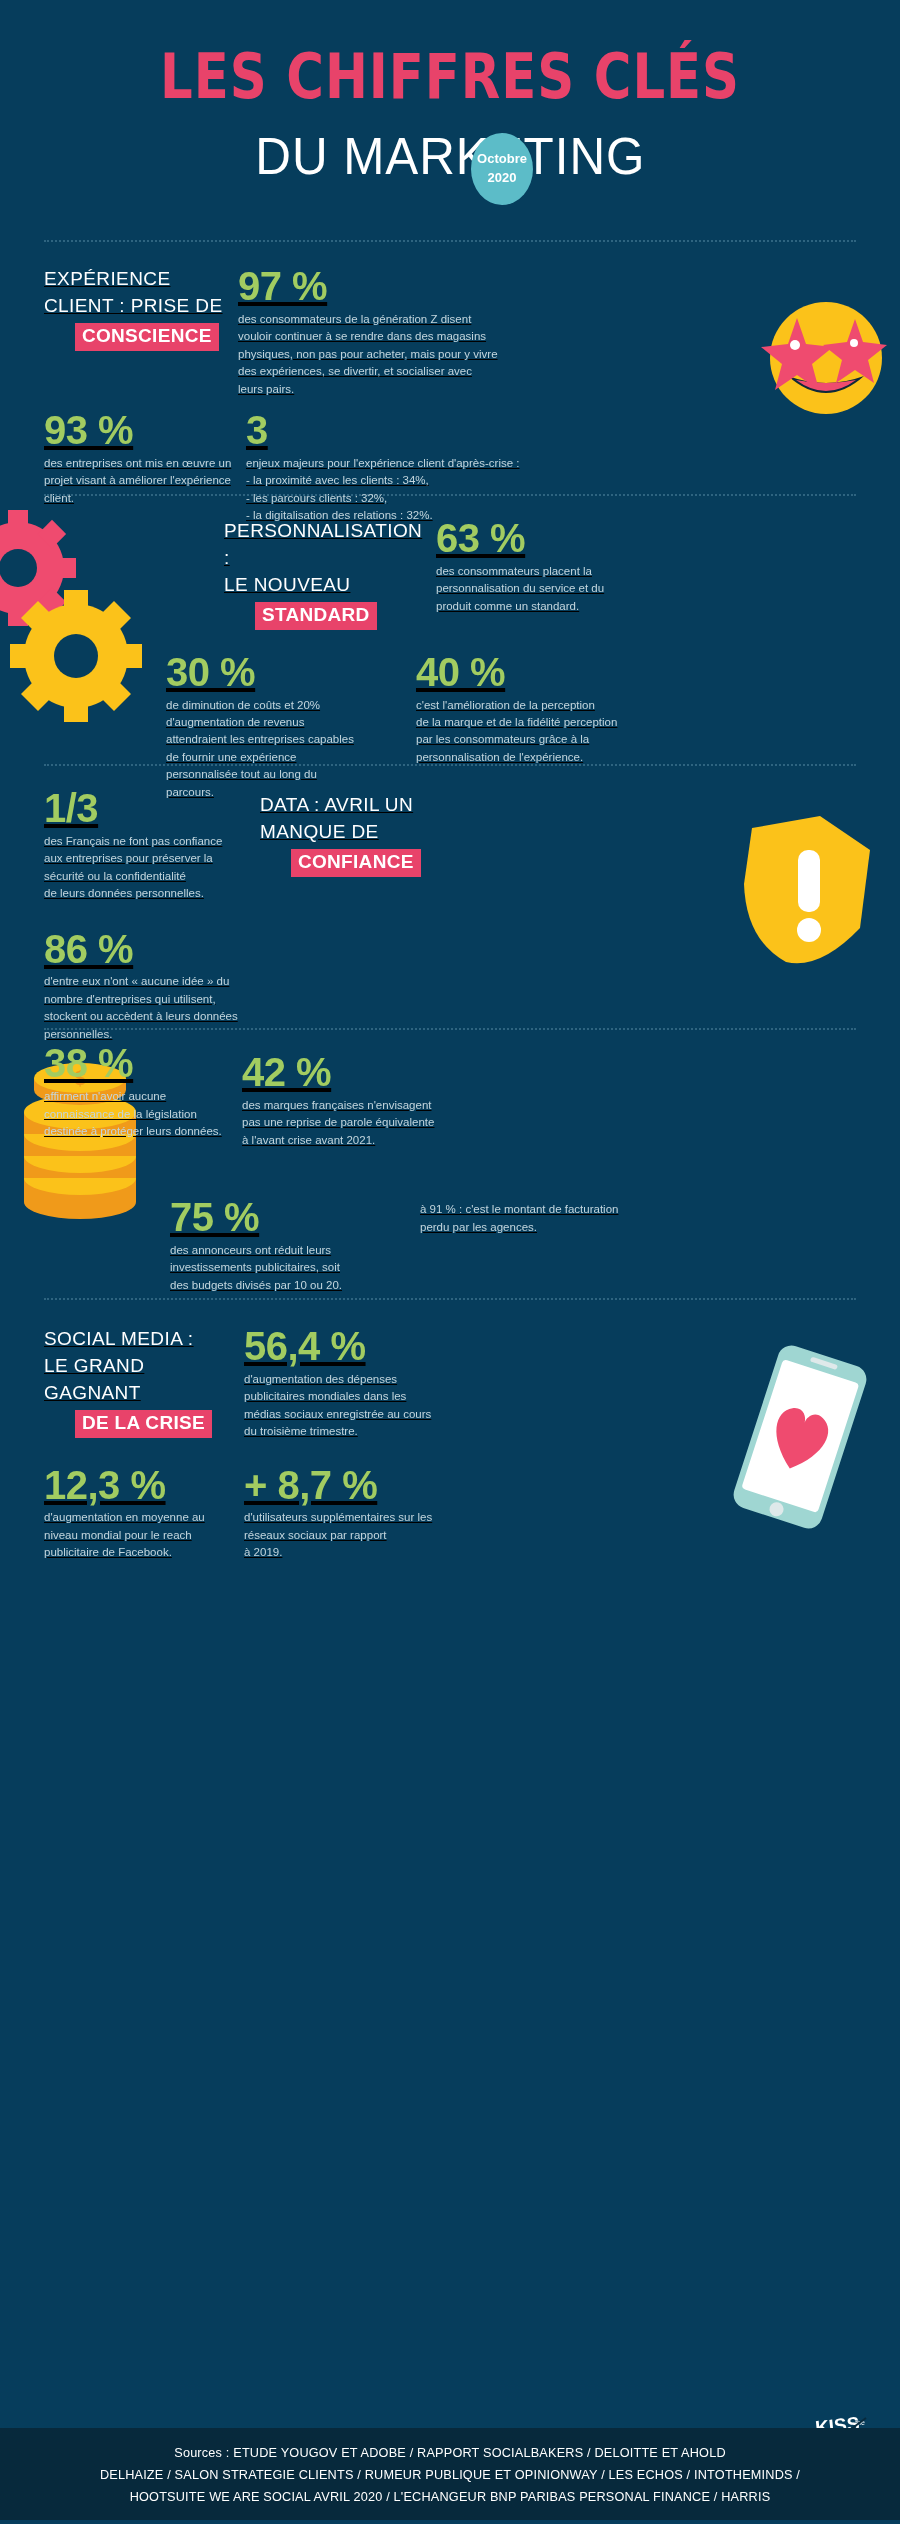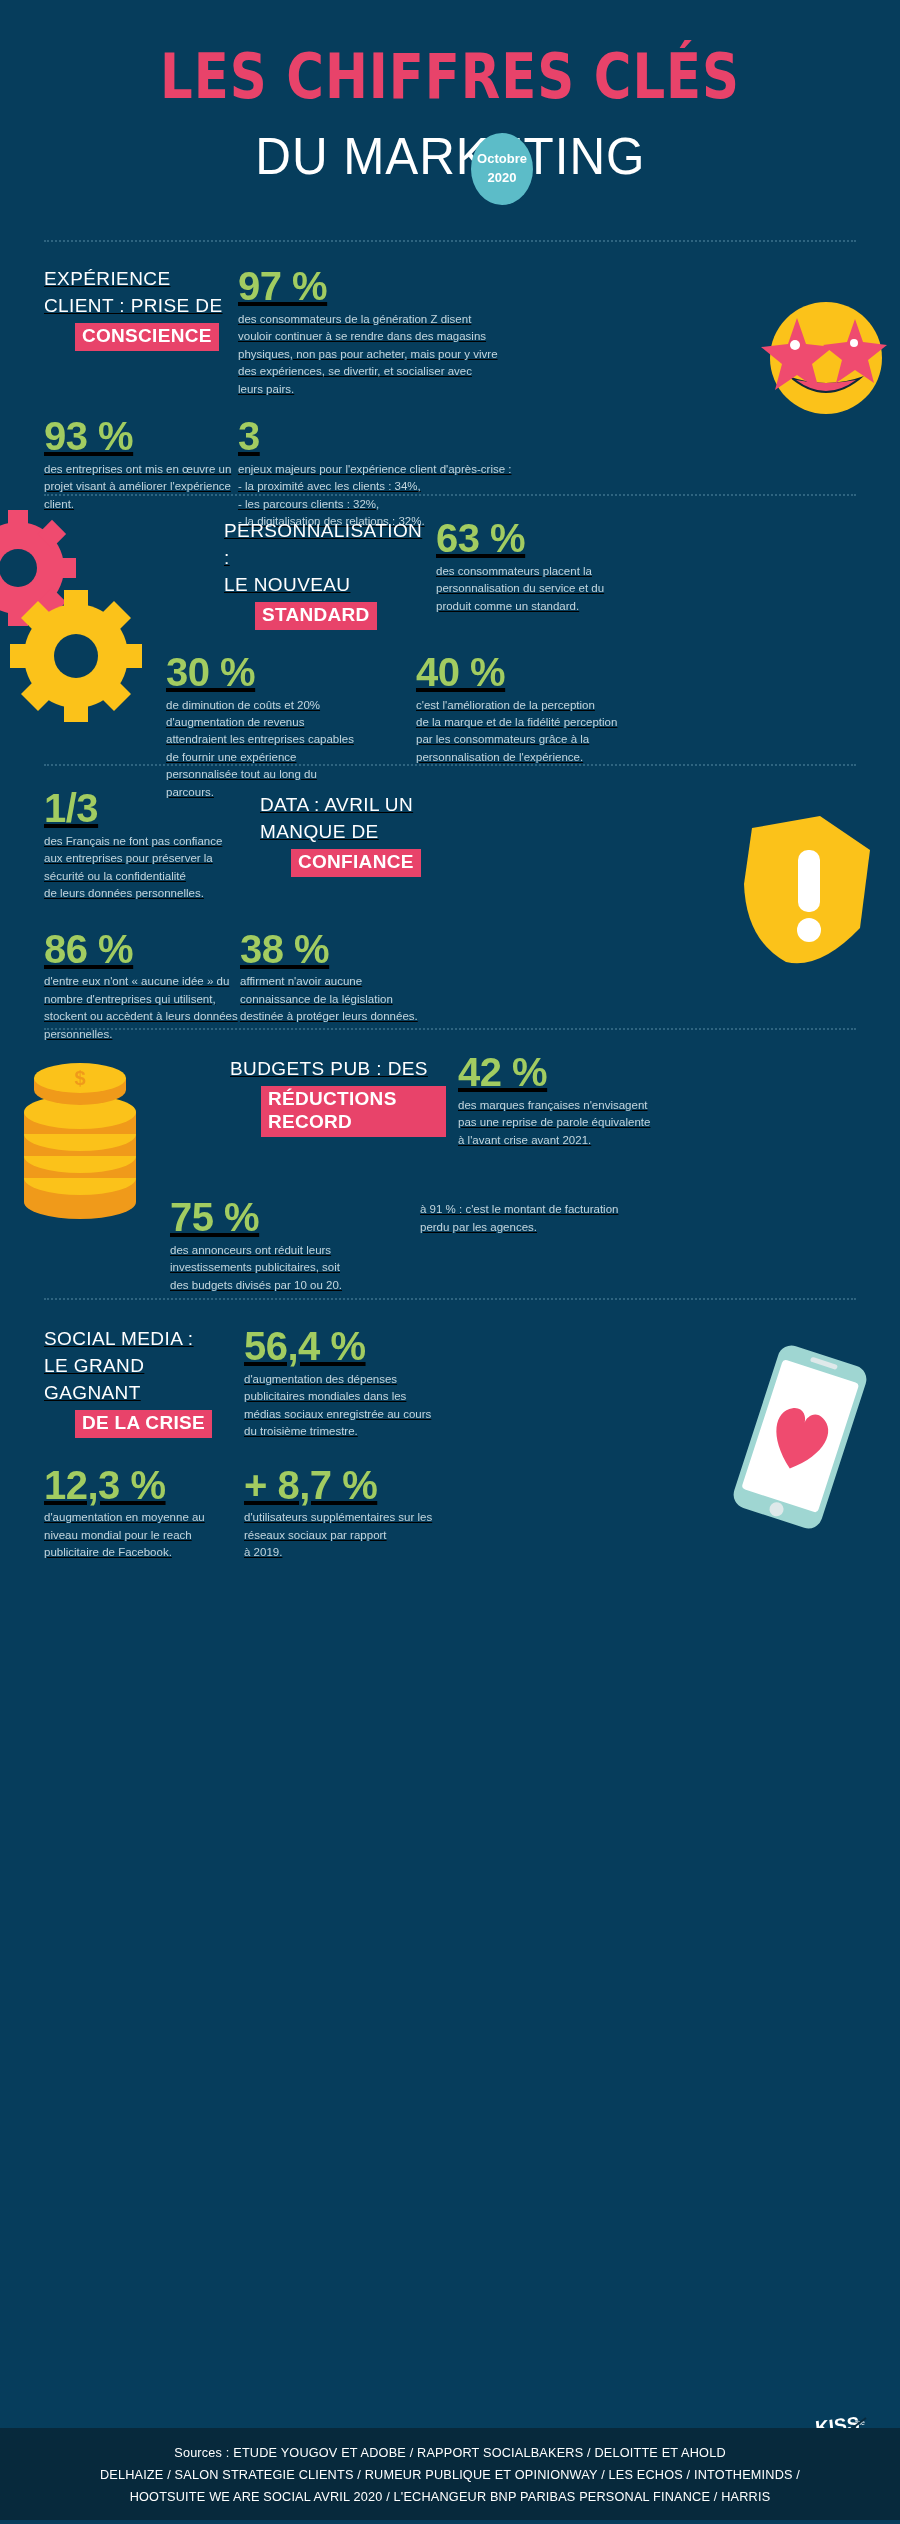--- a/index.html
+++ b/index.html
@@ -188,21 +188,21 @@
         <div class="stat-body">
           <span class="line">des consommateurs de la génération Z disent</span>
           <span class="line">vouloir continuer à se rendre dans des magasins</span>
           <span class="line">physiques, non pas pour acheter, mais pour y vivre</span>
           <span class="line">des expériences, se divertir, et socialiser avec</span>
           <span class="line">leurs pairs.</span>
         </div>
       </div>
     </div>
 
-    <div class="row" style="margin-top:18px;">
+    <div class="row" style="margin-top:12px;gap:8px;">
       <div class="col" style="width:194px;">
         <div class="stat-num">93 %</div>
         <div class="stat-body">
           <span class="line">des entreprises ont mis en œuvre un</span>
           <span class="line">projet visant à améliorer l'expérience</span>
           <span class="line">client.</span>
         </div>
       </div>
       <div class="col" style="width:360px;">
         <div class="stat-num">3</div>
@@ -315,21 +315,21 @@
       </div>
       <div class="col" style="width:256px; padding-top:4px;">
         <div class="sec-head right">
           <div>DATA : AVRIL UN</div>
           <div>MANQUE DE</div>
           <div style="margin-top:3px;"><span class="hl">CONFIANCE</span></div>
         </div>
       </div>
     </div>
 
-    <div class="row" style="margin-top:26px;">
+    <div class="row" style="margin-top:26px;flex-direction:column;">
       <div class="col" style="width:196px;">
         <div class="stat-num">86 %</div>
         <div class="stat-body">
           <span class="line">d'entre eux n'ont « aucune idée » du</span>
           <span class="line">nombre d'entreprises qui utilisent,</span>
           <span class="line">stockent ou accèdent à leurs données</span>
           <span class="line">personnelles.</span>
         </div>
       </div>
       <div class="col" style="width:240px;">
@@ -360,26 +360,20 @@
         <ellipse cx="74" cy="60" rx="56" ry="17" fill="#fbc21a"></ellipse>
         <ellipse cx="74" cy="38" rx="46" ry="15" fill="#f09a1a"></ellipse>
         <rect x="28" y="26" width="92" height="12" fill="#f09a1a"></rect>
         <ellipse cx="74" cy="26" rx="46" ry="15" fill="#fbc21a"></ellipse>
         <text x="74" y="33" font-family="Liberation Sans, sans-serif" font-size="20" font-weight="bold" fill="#f09a1a" text-anchor="middle">$</text>
       </g>
     </svg>
 
     <div class="row">
       <div class="col" style="width:186px;"></div>
-      <div class="col" style="width:216px; padding-top:4px;">
-        <div class="sec-head right">
-          <div>BUDGETS PUB : DES</div>
-          <div style="margin-top:3px;"><span class="hl">RÉDUCTIONS RECORD</span></div>
-        </div>
-      </div>
       <div class="col" style="width:212px; padding-left:12px;">
         <div class="stat-num">42 %</div>
         <div class="stat-body">
           <span class="line">des marques françaises n'envisagent</span>
           <span class="line">pas une reprise de parole équivalente</span>
           <span class="line">à l'avant crise avant 2021.</span>
         </div>
       </div>
     </div>
 

